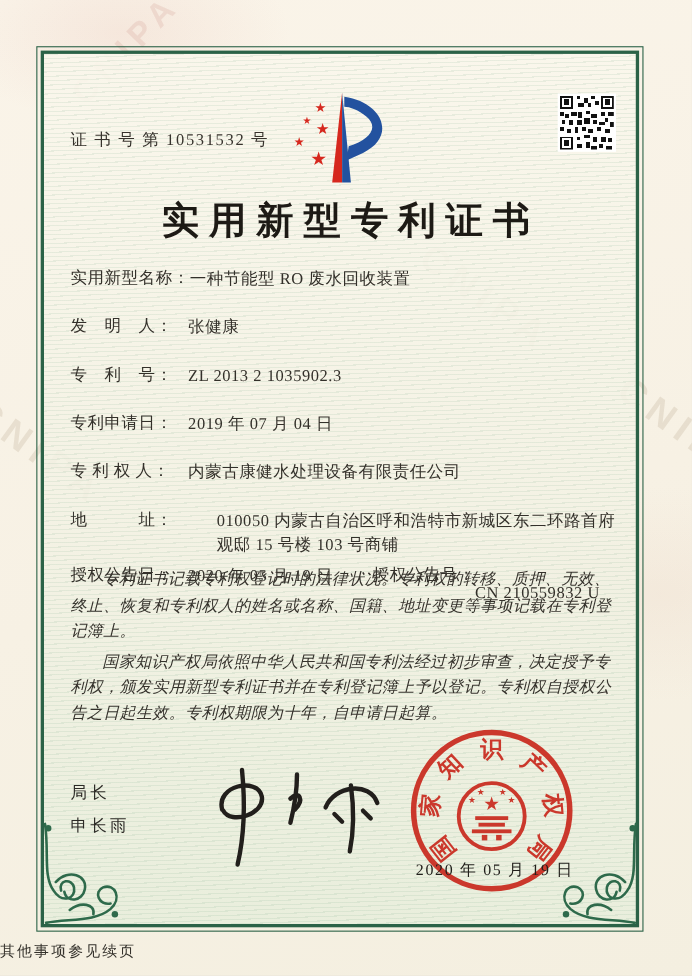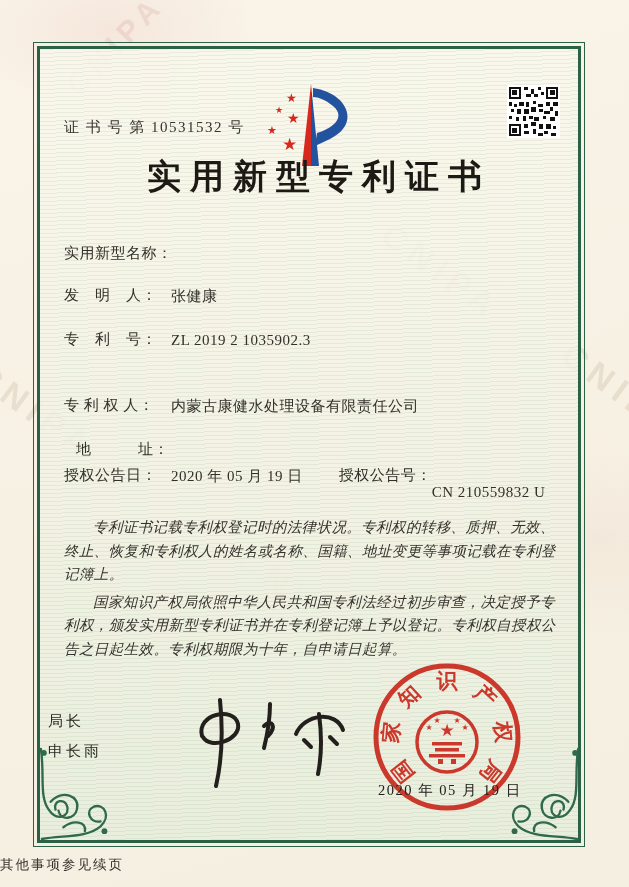--- a/index.html
+++ b/index.html
@@ -21,36 +21,36 @@
   }
   
   .wm{position:absolute;font-family:"Liberation Sans",sans-serif;font-weight:bold;
       font-size:34px;letter-spacing:7px;color:rgba(168,148,122,.20);white-space:nowrap;pointer-events:none;}
   .wm.pink{color:rgba(214,170,158,.28);}
   
   .cert-no{position:absolute;left:64px;top:82px;font-size:15px;letter-spacing:1.5px;color:#37332d;margin-top:36px;}
   .logo{position:absolute;left:258px;top:80px;width:100px;height:90px;}
   .logo .star{position:absolute;color:#d6281e;line-height:1;}
   .qr{position:absolute;left:507px;top:85px;width:53px;height:53px;background:#fff;padding:2px;box-sizing:border-box;}
-  .title{position:absolute;left:0;top:154px;width:100%;text-align:center;
+  .title{position:absolute;left:0;top:178px;width:100%;text-align:center;
          font-size:34px;font-weight:bold;letter-spacing:9px;text-indent:9px;color:#1d1a15;}
   
   .fields{position:absolute;left:64px;top:243px;width:505px;font-size:15px;line-height:20px;color:#33302a;}
   .field-row{display:flex;margin-bottom:22px;justify-content:space-between;}
-  .field-row.addr{margin-bottom:6px;margin-left:12px;}
+  .field-row.addr{margin-bottom:6px;}
   .field-label{flex:0 0 107px;white-space:nowrap;letter-spacing:.5px;}
   .field-value{flex:1;letter-spacing:.5px;line-height:22px;}
   .grant-row{display:flex;}
   .grant-col2{margin-left:36px;display:flex;}
   
   .paras{position:absolute;left:64px;top:516px;width:502px;font-size:14.5px;line-height:23.5px;
          color:#35322c;font-style:italic;letter-spacing:.4px;}
   .paras p{margin:0 0 4px 0;text-indent:2em;}
   
-  .director{position:absolute;left:48px;top:706px;font-family:"Liberation Sans",sans-serif;
+  .director{position:absolute;left:64px;top:706px;font-family:"Liberation Sans",sans-serif;
             font-size:15px;letter-spacing:3px;color:#2c2a26;line-height:30px;}
   .signature{position:absolute;left:178px;top:692px;width:170px;height:102px;}
   .seal{position:absolute;left:368px;top:658px;width:158px;height:158px;opacity:.92;}
   .seal-date{position:absolute;left:378px;top:781px;font-size:14.5px;letter-spacing:1.5px;color:#22201c;}
   .page-info{position:absolute;left:0;top:817px;width:100%;text-align:center;font-size:13.5px;letter-spacing:1px;color:#33302a;}
   .footer-note{position:absolute;left:0;top:856px;width:100%;text-align:left;font-size:13.5px;
                letter-spacing:2px;color:#35322c;}
   .corner{position:absolute;width:88px;height:98px;}
   .corner.left{left:36px;bottom:44px;}
   .corner.right{right:46px;bottom:44px;transform:scaleX(-1);}
@@ -158,37 +158,41 @@
       <rect x="21" y="26" width="2" height="2"></rect>
         <rect x="25" y="27" width="3" height="2"></rect>
     </g>
   </svg>
 
   <div class="title">实用新型专利证书</div>
 
   <div class="fields">
     <div class="field-row">
       <div class="field-label">实用新型名称：</div>
+      <div class="field-value">一种节能型 RO 废水回收装置</div>
     </div>
     <div class="field-row">
       <div class="field-label">发　明　人：</div>
       <div class="field-value">张健康</div>
     </div>
     <div class="field-row">
       <div class="field-label">专　利　号：</div>
-      <div class="field-value">ZL 2019 2 1035902.3</div>
-    </div>
-    <div class="field-row">
+      <div class="field-value">ZL 2013 2 1035902.3</div>
+    </div>
+    <div class="field-row">
+      <div class="field-label">专利申请日：</div>
+      <div class="field-value">2019 年 07 月 04 日</div>
     </div>
     <div class="field-row">
       <div class="field-label">专 利 权 人：</div>
       <div class="field-value">内蒙古康健水处理设备有限责任公司</div>
     </div>
     <div class="field-row addr">
       <div class="field-label">地　　　址：</div>
+      <div class="field-value" style="max-width:372px;">010050 内蒙古自治区呼和浩特市新城区东二环路首府观邸 15 号楼 103 号商铺</div>
     </div>
     <div class="grant-row">
       <div class="field-label">授权公告日：</div>
       <div class="field-value" style="flex:0 0 auto;">2020 年 05 月 19 日</div>
       <div class="grant-col2">
         <div class="field-label" style="flex:0 0 auto;">授权公告号：</div>
         <div class="field-value" style="flex:0 0 auto;margin-top:16px;">CN 210559832 U</div>
       </div>
     </div>
   </div>

